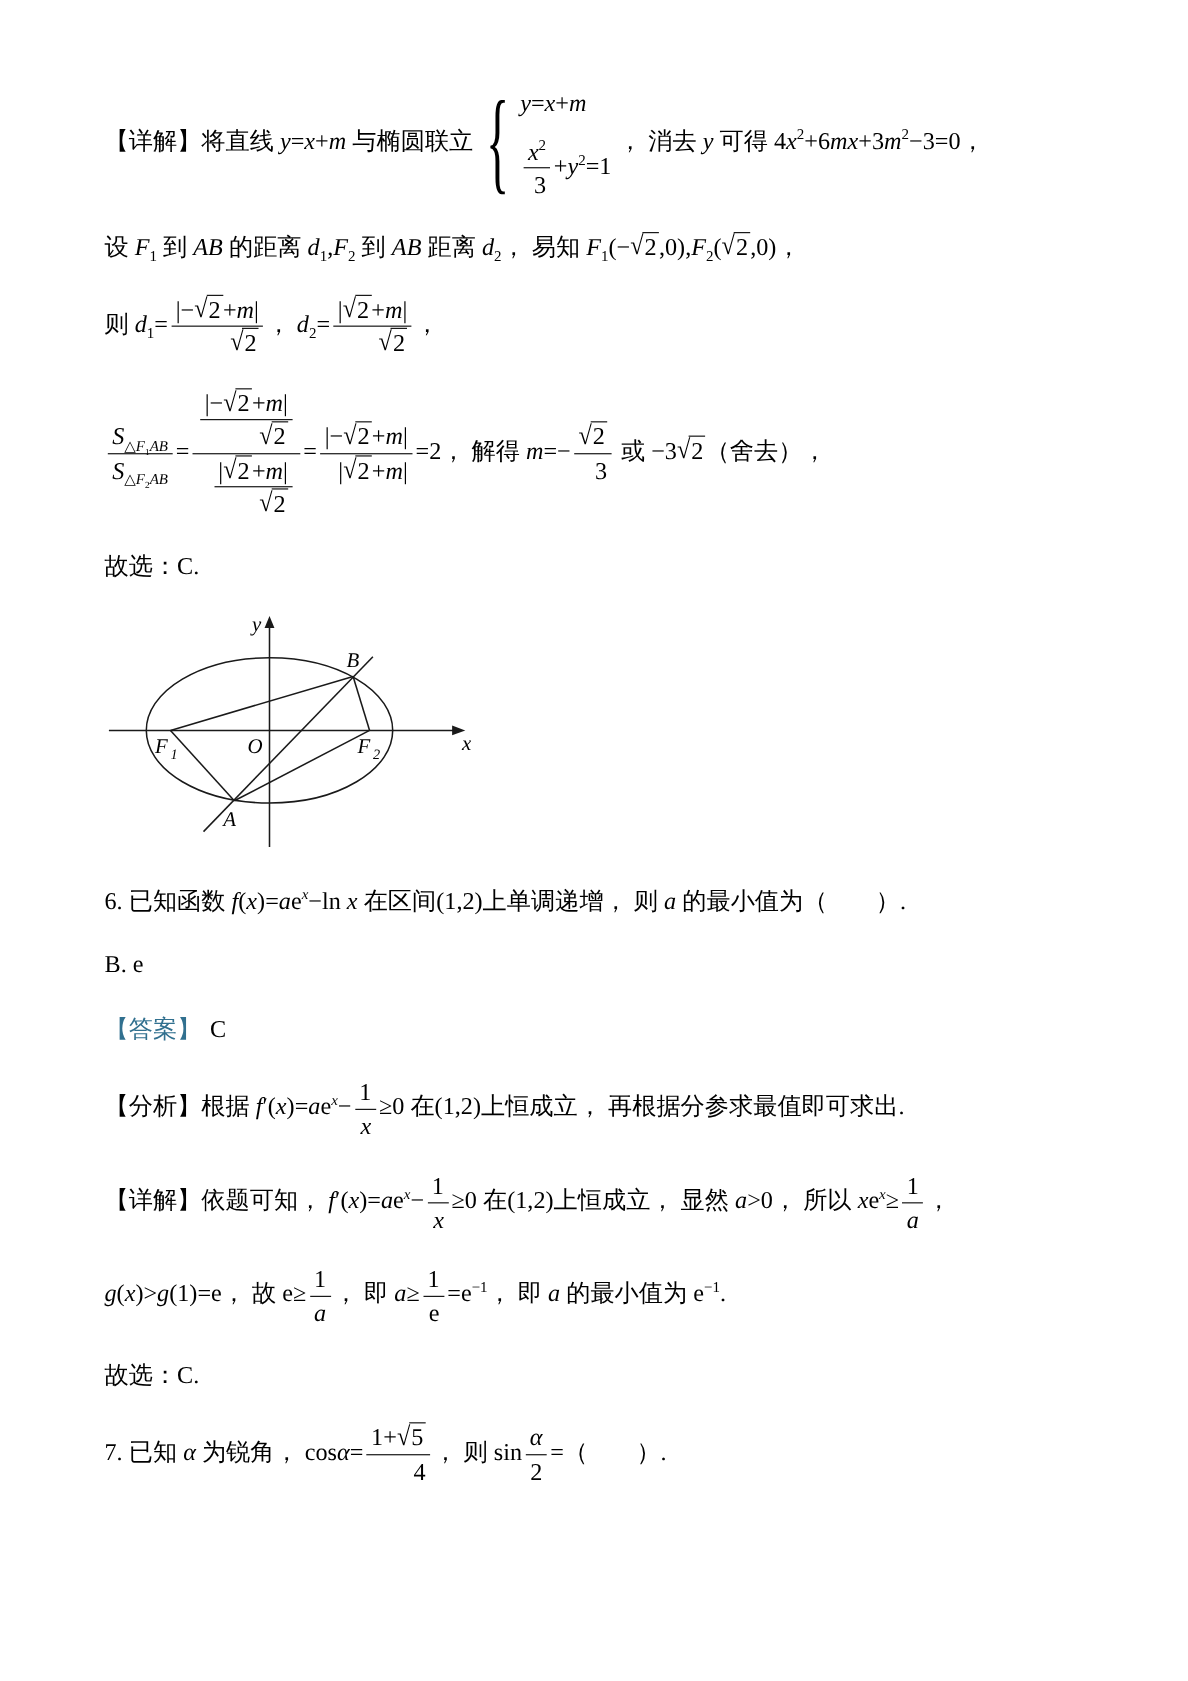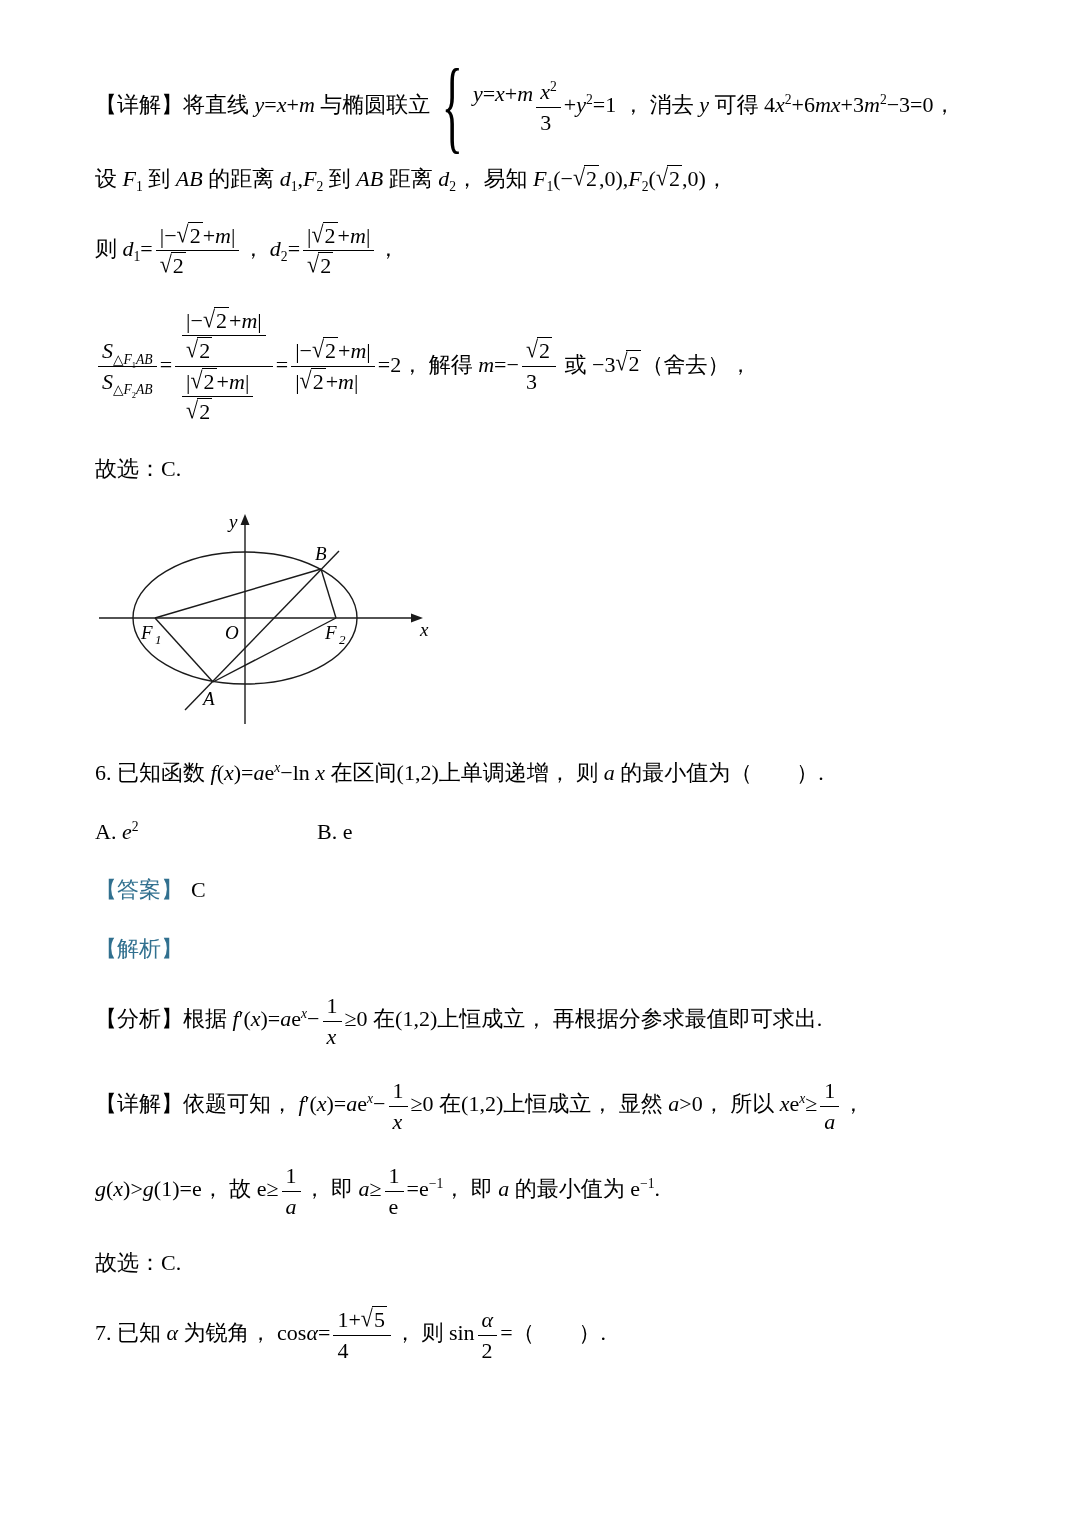--- a/index.html
+++ b/index.html
@@ -3,29 +3,29 @@
 <meta charset="utf-8">
 <style>
   *{box-sizing:border-box;margin:0;padding:0}
   html,body{width:1080px;height:1528px;background:#fff;overflow:hidden}
   body{font-family:"Liberation Serif","DejaVu Serif",serif;color:#000}
   .page{padding:78px 90px 0 95px;font-size:22px;line-height:1.45}
   .math-line{margin-bottom:27px}
   .it{font-style:italic}
   sup{font-size:0.62em;line-height:0;vertical-align:super}
   sub{font-size:0.62em;line-height:0;vertical-align:sub}
-  .frac{display:inline-flex;flex-direction:column;vertical-align:middle;text-align:left;margin:0 3px}
+  .frac{display:inline-flex;flex-direction:column;vertical-align:middle;text-align:right;margin:0 3px}
   .fnum{display:block;padding:0 4px 1px 4px;border-bottom:1.4px solid #000;line-height:1.25}
   .fden{display:block;padding:1px 4px 0 4px;line-height:1.25}
   .sqrt{white-space:nowrap}
   .rsign{display:inline-block;transform:scaleY(1.08);transform-origin:bottom}
   .rcand{display:inline-block;border-top:1.3px solid #000;line-height:1.15;padding:0 2px;margin-left:-1px}
   .cases{display:inline-flex;align-items:center;vertical-align:middle;margin:0 6px}
   .cbrace{display:inline-block;font-size:2em;font-weight:300;transform:scaleY(2.35);transform-origin:center;margin-right:10px;line-height:1}
-  .ccol{display:inline-flex;text-align:left}
+  .ccol{display:inline-flex;flex-direction:column;gap:14px;text-align:left}
   .options{display:grid;grid-template-columns:222px 222px 222px 1fr;margin-bottom:27px}
   .accent{color:var(--accent,#31708f)}
   .ans-val{margin-left:8px}
   .diagram{margin:6px 0 20px 2px}
   svg text{font-family:"Liberation Serif","DejaVu Serif",serif;font-style:italic;font-size:19px}
   svg .sublab{font-size:13px}
 </style>
 </head>
 <body style="background: rgb(255, 255, 255);">
 
@@ -98,28 +98,24 @@
           <text x="106" y="193">A</text>
           <text x="218" y="48">B</text>
         </g>
       </svg>
     </figure>
   </section>
 
   <section>
     <div class="math-line">6. 已知函数 <span class="it">f</span>(<span class="it">x</span>)=<span class="it">a</span>e<sup><span class="it">x</span></sup>−ln <span class="it">x</span> 在区间(1,2)上单调递增， 则 <span class="it">a</span> 的最小值为（　　）.</div>
     <div class="options">
-      <span class="option">A.  <span class="it">e</span><sup>2</sup></span>
       <span class="option">B. e</span>
     </div>
     <div class="math-line">
       <span class="accent">【答案】</span><span class="ans-val">C</span>
-    </div>
-    <div class="math-line">
-      <span class="accent">【解析】</span>
     </div>
     <div class="math-line">【分析】根据 <span class="it">f</span>′(<span class="it">x</span>)=<span class="it">a</span>e<sup><span class="it">x</span></sup>−<span class="frac">
           <span class="fnum">1</span>
           <span class="fden"><span class="it">x</span></span>
         </span>≥0 在(1,2)上恒成立， 再根据分参求最值即可求出.</div>
     <div class="math-line">【详解】依题可知， <span class="it">f</span>′(<span class="it">x</span>)=<span class="it">a</span>e<sup><span class="it">x</span></sup>−<span class="frac">
           <span class="fnum">1</span>
           <span class="fden"><span class="it">x</span></span>
         </span>≥0 在(1,2)上恒成立， 显然 <span class="it">a</span>&gt;0， 所以 <span class="it">x</span>e<sup><span class="it">x</span></sup>≥<span class="frac">
           <span class="fnum">1</span>

